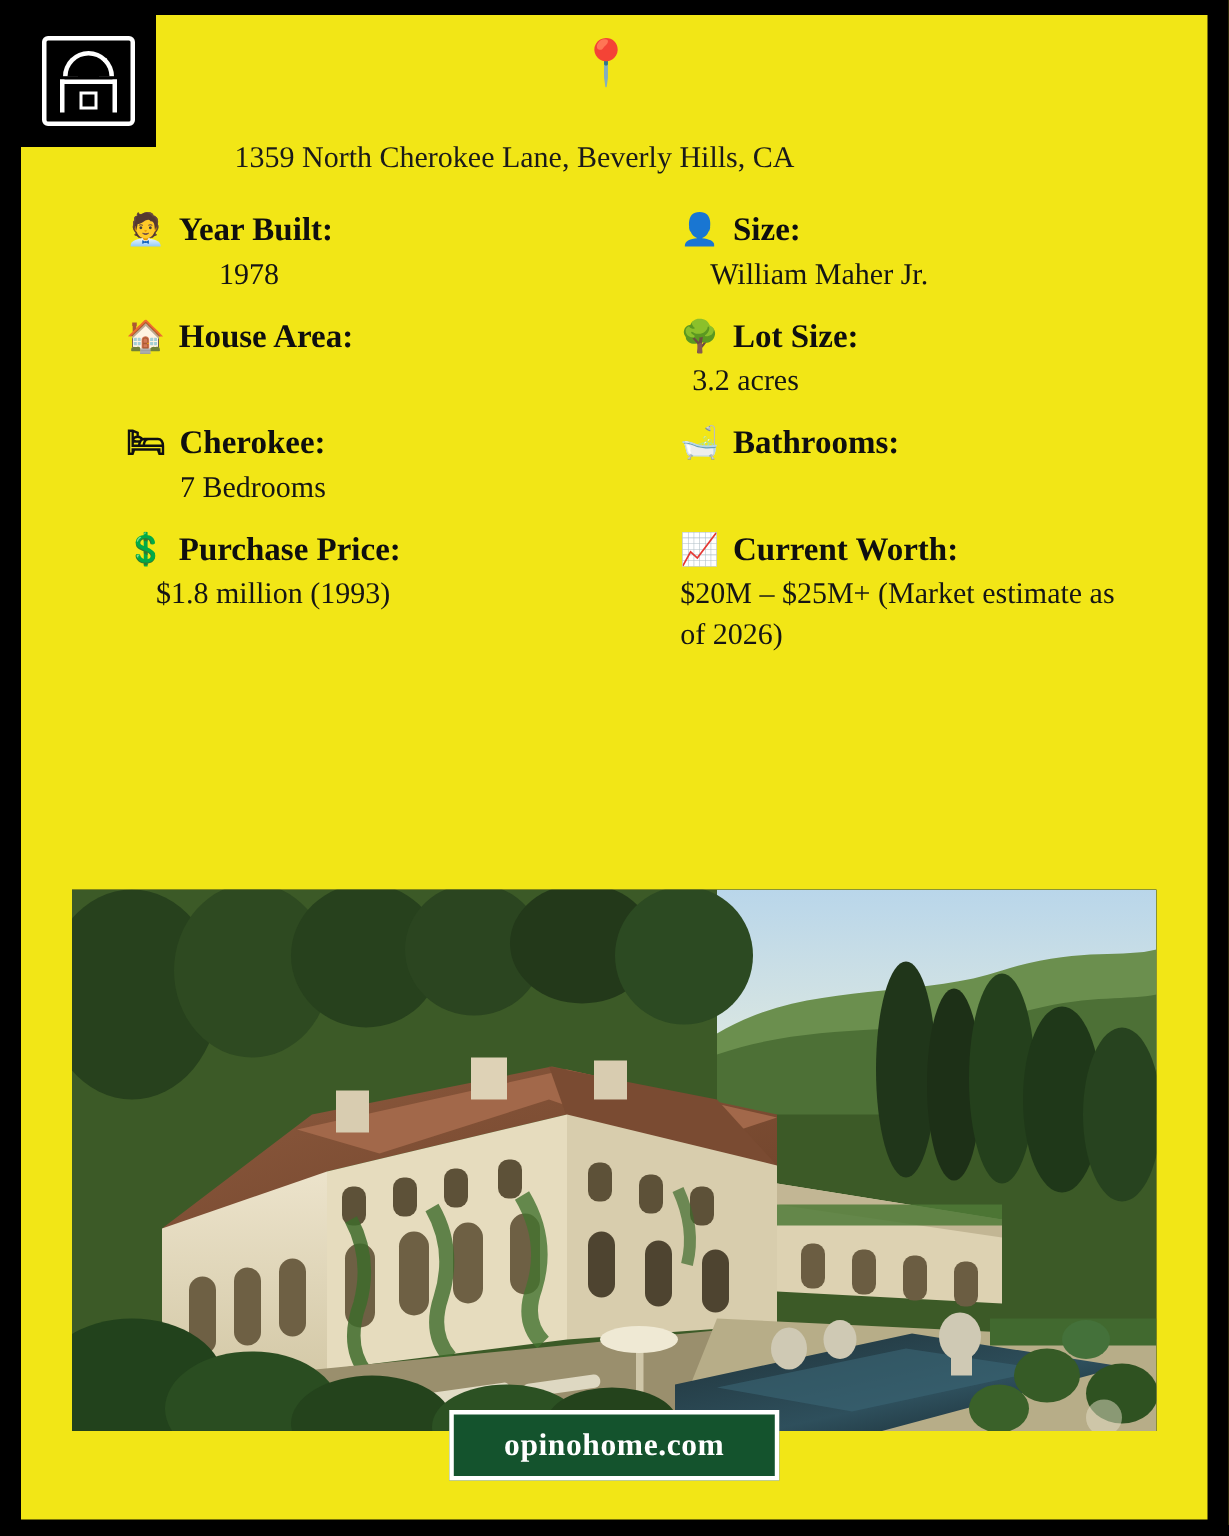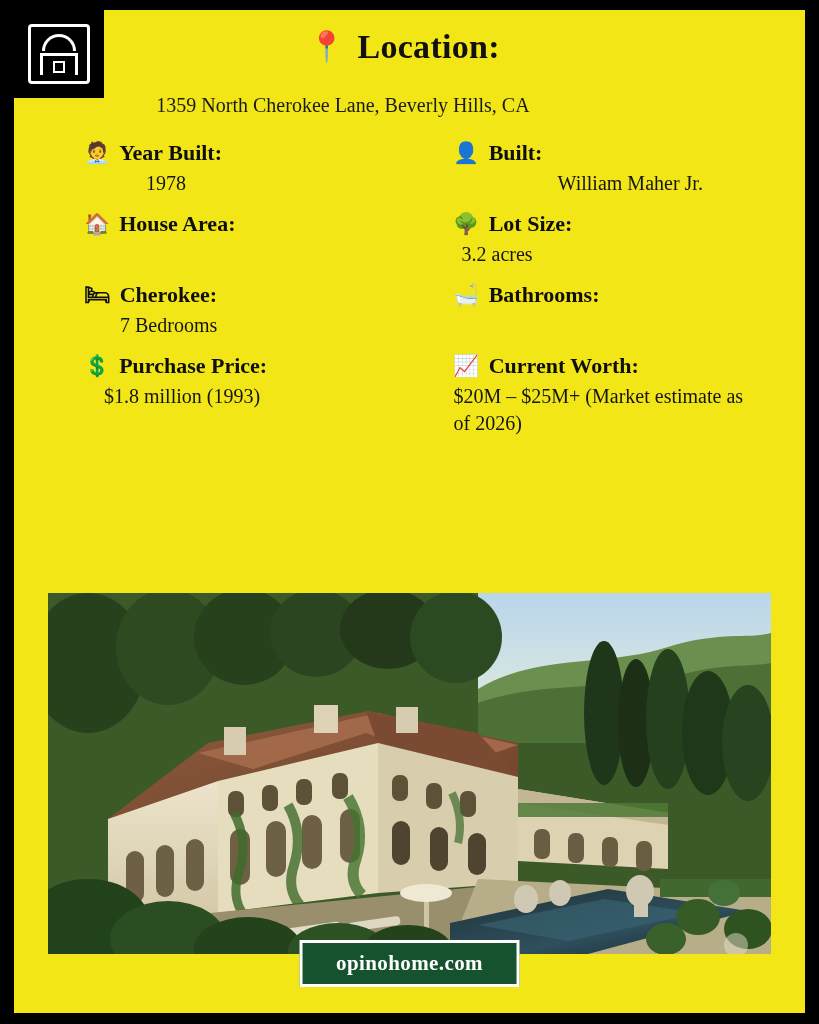--- a/index.html
+++ b/index.html
@@ -140,21 +140,21 @@
     color: #0f0f0f;
   }
   .fact-head .f-icon { font-size: 21px; line-height: 1; }
   .fact-value {
     margin-top: 4px;
     font-size: 20px;
     color: #151515;
     line-height: 1.35;
   }
   .fact.yearbuilt .fact-value { padding-left: 62px; }
-  .fact.owner .fact-value { padding-left: 20px; text-align: center; }
+  .fact.owner .fact-value { padding-left: 20px; }
   .fact.housearea .fact-value { padding-left: 18px; }
   .fact.lotsize .fact-value { padding-left: 8px; }
   .fact.bedrooms .fact-value { padding-left: 36px; }
   .fact.bathrooms .fact-value { padding-left: 20px; }
   .fact.purchase .fact-value { padding-left: 20px; }
   .fact.worth .fact-value { padding-left: 0px; max-width: 300px; }
 
   
   .photo {
     position: absolute;
@@ -192,39 +192,38 @@
   <div class="inner">
 
     <div class="logo-box">
       <div class="logo-mark">
         <div class="base"></div>
       </div>
     </div>
 
     <div class="title-row">
       <span class="t-icon">📍</span>
-      <span class="t-text">Location:</span>
     </div>
 
     <div class="address">1359 North Cherokee Lane, Beverly Hills, CA</div>
 
     <div class="facts">
 
       <div class="fact col-left yearbuilt">
         <div class="fact-head">
           <span class="f-icon">🧑‍💼</span>
           <span>Year Built:</span>
         </div>
         <div class="fact-value">1978</div>
       </div>
 
       <div class="fact col-right owner">
         <div class="fact-head">
           <span class="f-icon">👤</span>
-          <span>Built:</span>
+          <span>Size:</span>
         </div>
         <div class="fact-value">William Maher Jr.</div>
       </div>
 
       <div class="fact col-left housearea">
         <div class="fact-head">
           <span class="f-icon">🏠</span>
           <span>House Area:</span>
         </div>
       </div>

